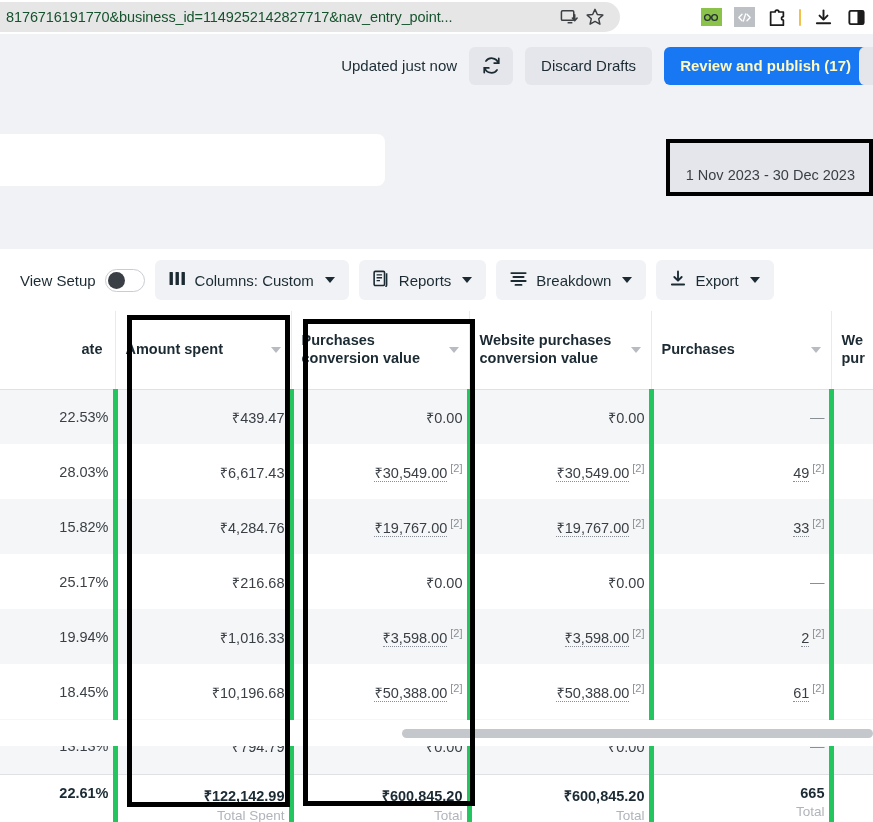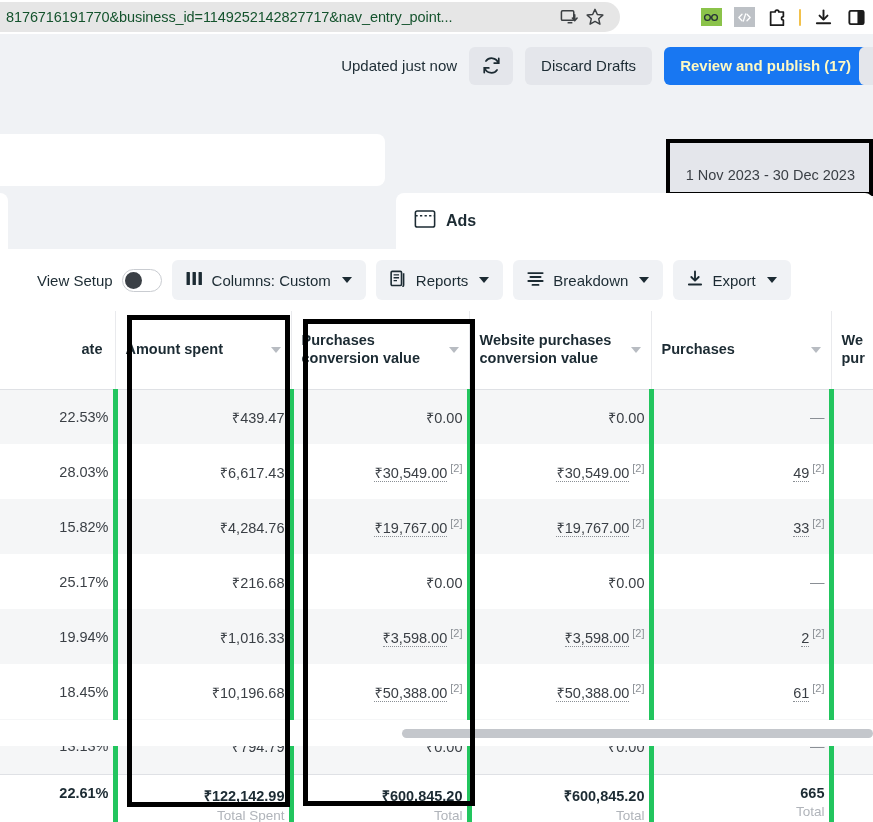--- a/index.html
+++ b/index.html
@@ -97,21 +97,21 @@
   }
   .tab-label { font-size: 16px; font-weight: bold; color: #1c2b33; }
 
   
   .toolbar {
     position: absolute; left: 0; top: 215px; width: 873px; height: 62px;
     background: #ffffff;
     display: flex; align-items: center; padding-left: 16px; gap: 10px;
   }
   .viewsetup { display: flex; align-items: center; gap: 9px; padding-left: 4px; }
-  .viewsetup-label { font-size: 15px; color: #1c2b33; margin-left: 17px; }
+  .viewsetup-label { font-size: 15px; color: #1c2b33; }
   .toggle {
     width: 40px; height: 23px; border: 1.5px solid #c9ccd1; border-radius: 12px;
     background: #ffffff; position: relative; cursor: pointer;
   }
   .toggle::after {
     content: ""; position: absolute; left: 2px; top: 2px;
     width: 17px; height: 17px; border-radius: 50%; background: #3a3f45;
   }
   .tb-btn {
     height: 40px; background: #f0f2f5; border: none; border-radius: 6px;
@@ -260,32 +260,20 @@
     <button class="btn-primary">Review and publish (17)</button>
     <div class="btn-edge"></div>
   </div>
 
   <div class="panel-left"></div>
 
   <div class="daterange-wrap">
     <div class="daterange">1 Nov 2023 - 30 Dec 2023</div>
   </div>
 
-  <div class="tabstrip">
-    <div class="tab-partial"></div>
-    <div class="tab-ads">
-      <span>
-        <svg width="22" height="20" viewBox="0 0 24 21" fill="none" stroke="#1c2b33" stroke-width="1.7">
-          <rect x="1.5" y="1.8" width="21" height="17.5" rx="2"></rect>
-          <path d="M1.5 7h21" stroke-dasharray="2.5 2.5"></path>
-        </svg>
-      </span>
-      <span class="tab-label">Ads</span>
-    </div>
-  </div>
 
   <div class="toolbar">
     <div class="viewsetup">
       <span class="viewsetup-label">View Setup</span>
       <div class="toggle"></div>
     </div>
 
     <button class="tb-btn">
       <span>
         <svg width="17" height="15" viewBox="0 0 18 16" fill="#1c2b33">

